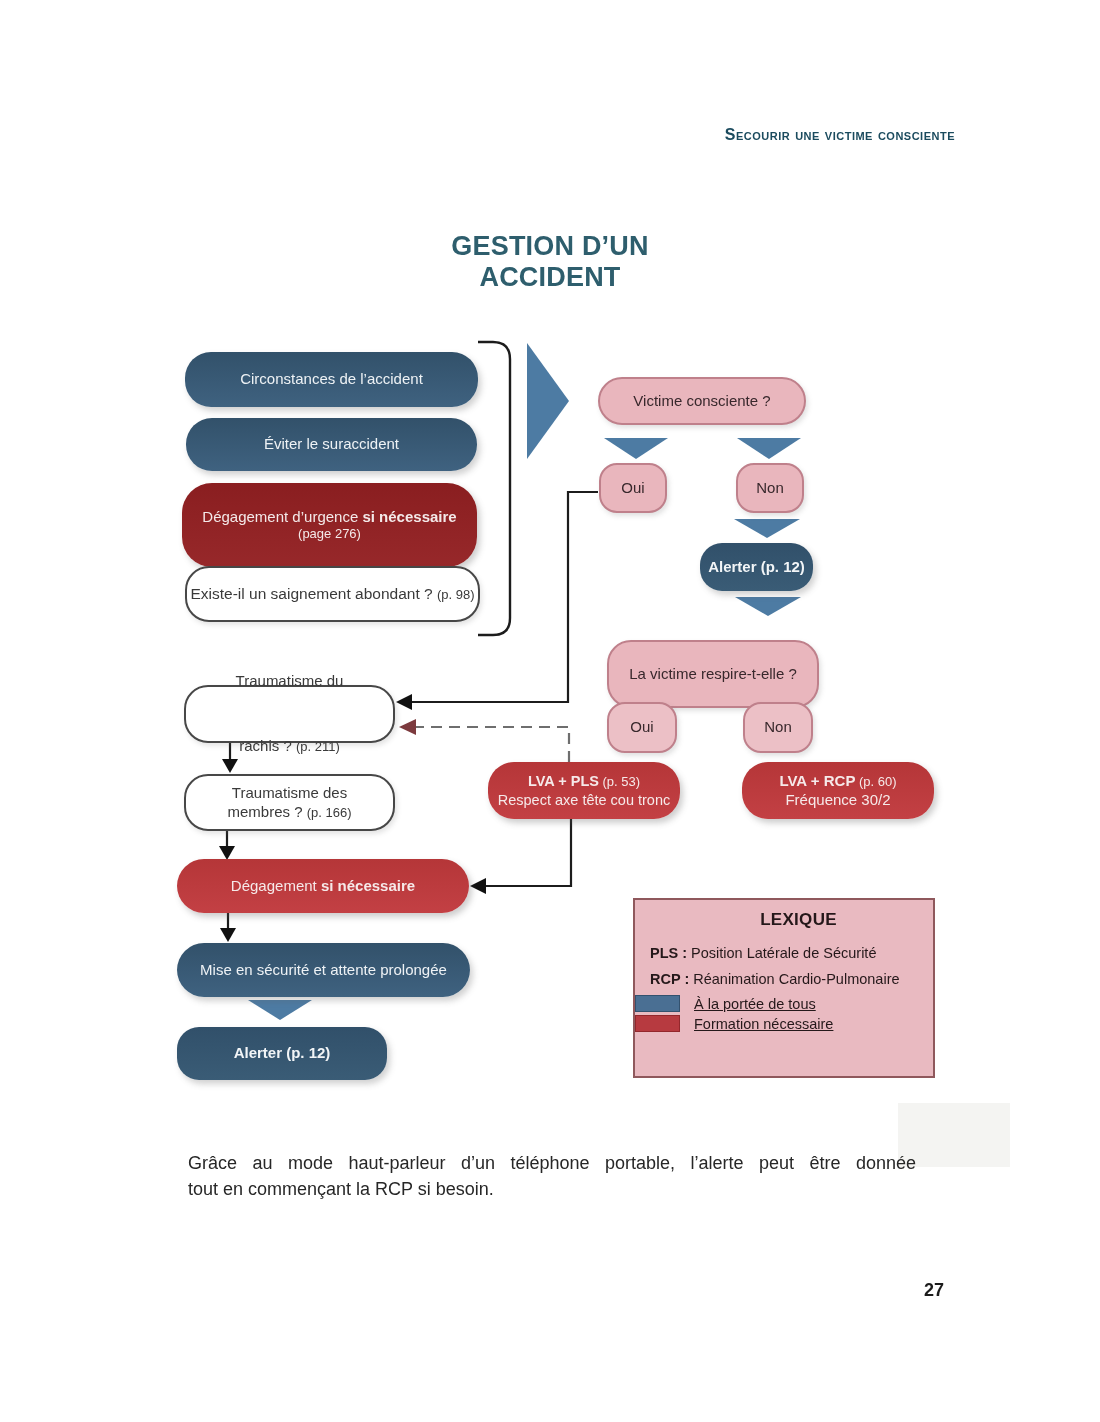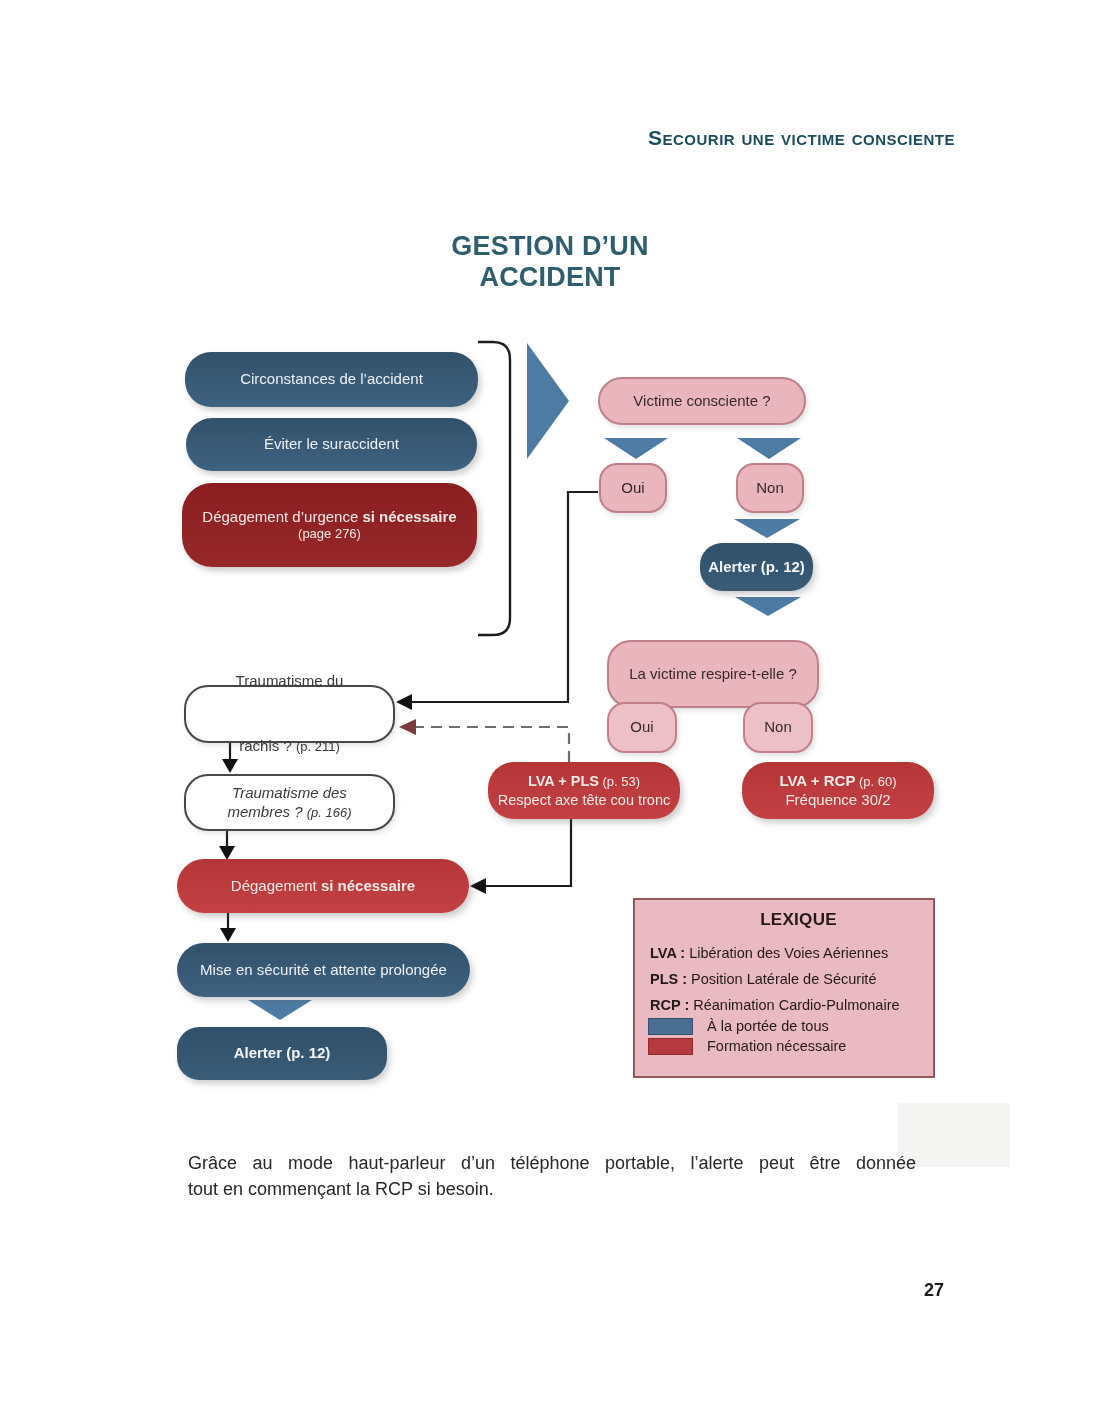--- a/index.html
+++ b/index.html
@@ -4,21 +4,21 @@
 <style>
   html,body{margin:0;padding:0;background:#e8e8e8;}
   .page{
     position:relative; width:1100px; height:1422px; background:#ffffff;
     font-family:"Liberation Sans", sans-serif; overflow:hidden;
     margin:0 auto;
   }
   
   .doc-header{
     position:absolute; top:126px; right:145px;
-    font-size:21px; font-weight:700; font-variant:small-caps;
+    font-size:16px; font-weight:700; font-variant:small-caps;
     letter-spacing:.5px; color:#1b4b5e;
   }
   .doc-title{
     position:absolute; top:231px; left:380px; width:340px; text-align:center;
     font-size:27px; font-weight:700; color:#2e5e6d; letter-spacing:.2px;
   }
   
   .box{
     position:absolute; display:flex; flex-direction:column;
     align-items:center; justify-content:center; text-align:center;
@@ -63,34 +63,34 @@
   .b-vc     {left:598px; top:377px; width:208px; height:48px;}
   .b-oui1   {left:599px; top:463px; width:68px;  height:50px; border-radius:18px;}
   .b-non1   {left:736px; top:463px; width:68px;  height:50px; border-radius:18px;}
   .b-alert1 {left:700px; top:543px; width:113px; height:48px; font-weight:700;}
   .b-resp   {left:607px; top:640px; width:212px; height:68px;}
   .b-oui2   {left:607px; top:702px; width:70px;  height:51px; border-radius:18px;}
   .b-non2   {left:743px; top:702px; width:70px;  height:51px; border-radius:18px;}
   .b-lvapls {left:488px; top:762px; width:192px; height:57px; font-size:14.5px;}
   .b-lvarcp {left:742px; top:762px; width:192px; height:57px; font-size:15px;}
   .b-rachis {left:184px; top:685px; width:211px; height:58px;gap:46px;}
-  .b-membres{left:184px; top:774px; width:211px; height:57px;font-style:italic;}
+  .b-membres{left:184px; top:774px; width:211px; height:57px;}
   .b-deg    {left:177px; top:859px; width:292px; height:54px; border-radius:27px;}
   .b-mise   {left:177px; top:943px; width:293px; height:54px; border-radius:27px;}
   .b-alert2 {left:177px; top:1027px;width:210px; height:53px; font-weight:700;}
   
   .lexique{
     position:absolute; left:633px; top:898px; width:302px; height:180px;
     background:#e9bac1; border:2px solid #8f585c; box-sizing:border-box;
     z-index:2; color:#25181a;
   }
   .lexique-title{ text-align:center; font-weight:700; font-size:17px; margin-top:10px; letter-spacing:.3px;padding-left:29px;}
   .lex-entries{ margin:10px 0 0 15px; font-size:14.5px; line-height:26px;}
   .lex-term{font-weight:700; margin-right:4px;}
-  .legend-row{ display:flex; align-items:flex-start; margin-left:13px; height:20px;}
+  .legend-row{ display:flex; align-items:flex-end; height:20px;text-decoration:underline;}
   .swatch{ width:43px; height:15px; display:inline-block; margin-right:14px;}
   .swatch-blue{ background:#4a6f93; border:1px solid #33516e;}
   .swatch-red { background:#b73a40; border:1px solid #93272c;}
   .legend-label{font-size:14.5px;}
   
   .footer-note{
     position:absolute; left:188px; top:1150px; width:728px;
     font-size:18px; color:#272727; line-height:1.45;
   }
   .note-line1{ text-align:justify; text-align-last:justify; }
@@ -145,20 +145,23 @@
   <div class="box slate b-eviter">
     <span>Éviter le suraccident</span>
   </div>
   <div class="box slate b-circ">
     <span>Circonstances de l’accident</span>
   </div>
   <div class="box maroon b-degurg">
     <span><span>Dégagement d’urgence </span><span class="bold">si nécessaire</span></span>
     <span class="small">(page 276)</span>
   </div>
+  <div class="box white-box b-saign">
+    <span><span>Existe-il un saignement abondant ? </span><span class="small">(p. 98)</span></span>
+  </div>
 
   <div class="box pink b-vc">
     <span>Victime consciente ?</span>
   </div>
   <div class="box pink b-oui1">
     <span>Oui</span>
   </div>
   <div class="box pink b-non1">
     <span>Non</span>
   </div>
@@ -197,21 +200,20 @@
   <div class="box slate b-mise">
     <span>Mise en sécurité et attente prolongée</span>
   </div>
   <div class="box slate-dark b-alert2">
     <span>Alerter (p. 12)</span>
   </div>
 
   <div class="lexique">
     <div class="lexique-title">LEXIQUE</div>
     <div class="lex-entries">
-      <div><span class="lex-term">LVA :</span><span>Libération des Voies Aériennes</span></div>
       <div><span class="lex-term">PLS :</span><span>Position Latérale de Sécurité</span></div>
       <div><span class="lex-term">RCP :</span><span>Réanimation Cardio-Pulmonaire</span></div>
     </div>
     <div class="legend-row">
       <span class="swatch swatch-blue"></span>
       <span class="legend-label">À la portée de tous</span>
     </div>
     <div class="legend-row">
       <span class="swatch swatch-red"></span>
       <span class="legend-label">Formation nécessaire</span>

